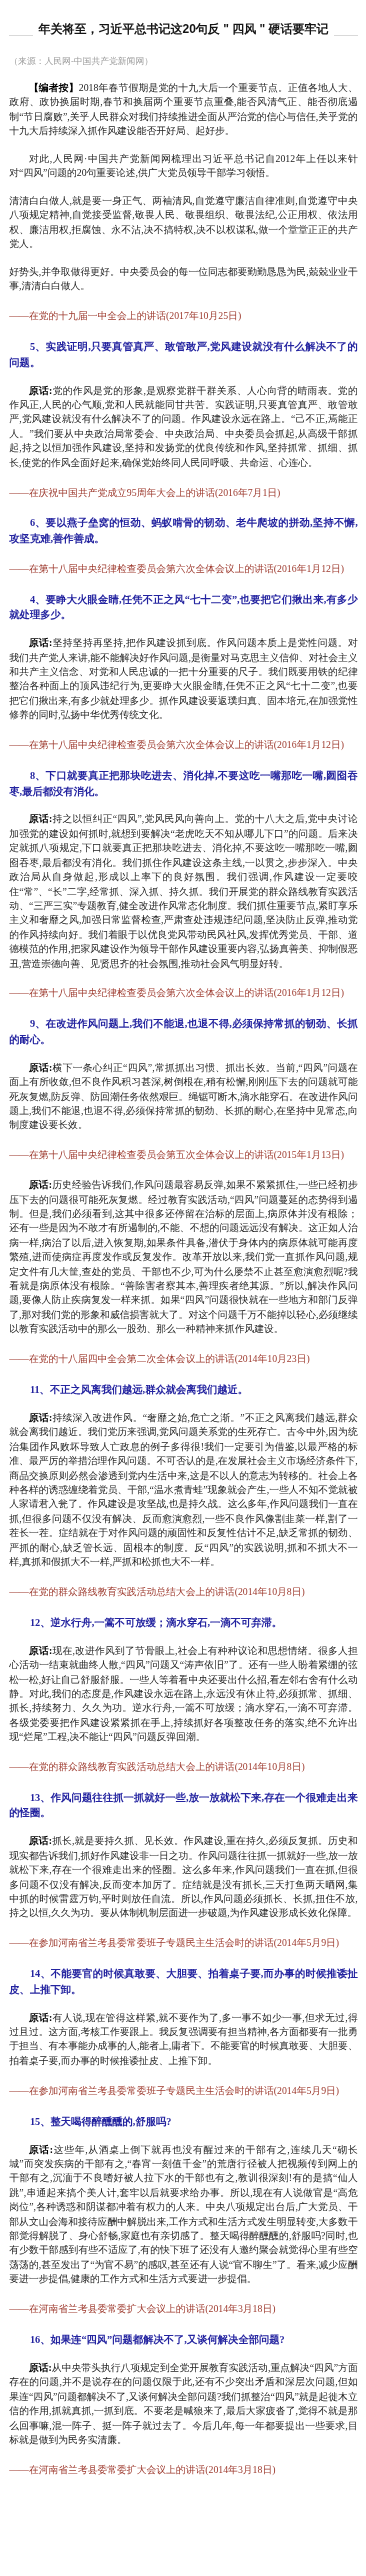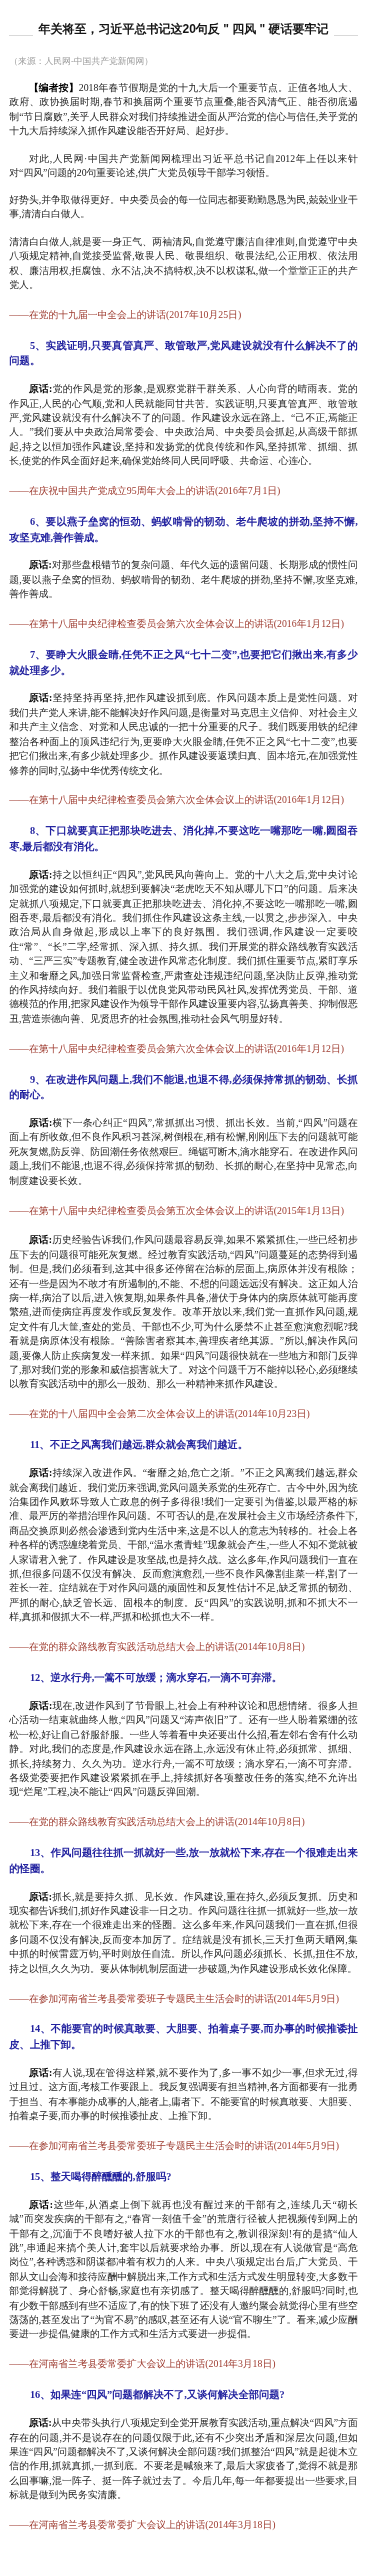--- a/index.html
+++ b/index.html
@@ -75,34 +75,33 @@
   <div class="title-wrap">
     <h1 class="title">年关将至，习近平总书记这20句反 " 四风 " 硬话要牢记</h1>
   </div>
 
   <p class="source">（来源：人民网-中国共产党新闻网）</p>
 
   <p class="para indent"><b>【编者按】</b><span>2018年春节假期是党的十九大后一个重要节点。正值各地人大、政府、政协换届时期,春节和换届两个重要节点重叠,能否风清气正、能否彻底遏制“节日腐败”,关乎人民群众对我们持续推进全面从严治党的信心与信任,关乎党的十九大后持续深入抓作风建设能否开好局、起好步。</span></p>
 
   <p class="para indent tight-bottom">对此,人民网·中国共产党新闻网梳理出习近平总书记自2012年上任以来针对“四风”问题的20句重要论述,供广大党员领导干部学习领悟。</p>
 
+  <p class="para">清清白白做人,就是要一身正气、两袖清风,自觉遵守廉洁自律准则,自觉遵守中央八项规定精神,自觉接受监督,敬畏人民、敬畏组织、敬畏法纪,公正用权、依法用权、廉洁用权,拒腐蚀、永不沾,决不搞特权,决不以权谋私,做一个堂堂正正的共产党人。</p>
+
   <p class="para tight-top">好势头,并争取做得更好。中央委员会的每一位同志都要勤勤恳恳为民,兢兢业业干事,清清白白做人。</p>
-
-  <p class="para">清清白白做人,就是要一身正气、两袖清风,自觉遵守廉洁自律准则,自觉遵守中央八项规定精神,自觉接受监督,敬畏人民、敬畏组织、敬畏法纪,公正用权、依法用权、廉洁用权,拒腐蚀、永不沾,决不搞特权,决不以权谋私,做一个堂堂正正的共产党人。</p>
 
   <p class="attr">——在党的十九届一中全会上的讲话(2017年10月25日)</p>
 
   <div id="sections">
       <h2 class="heading">5、实践证明,只要真管真严、敢管敢严,党风建设就没有什么解决不了的问题。</h2>
       <p class="para indent"><b>原话:</b>党的作风是党的形象,是观察党群干群关系、人心向背的晴雨表。党的作风正,人民的心气顺,党和人民就能同甘共苦。实践证明,只要真管真严、敢管敢严,党风建设就没有什么解决不了的问题。作风建设永远在路上。“己不正,焉能正人。”我们要从中央政治局常委会、中央政治局、中央委员会抓起,从高级干部抓起,持之以恒加强作风建设,坚持和发扬党的优良传统和作风,坚持抓常、抓细、抓长,使党的作风全面好起来,确保党始终同人民同呼吸、共命运、心连心。</p>
       <p class="attr">——在庆祝中国共产党成立95周年大会上的讲话(2016年7月1日)</p>
       <h2 class="heading">6、要以燕子垒窝的恒劲、蚂蚁啃骨的韧劲、老牛爬坡的拼劲,坚持不懈,攻坚克难,善作善成。</h2>
-      <p class="para indent"><b>原话:</b>对那些盘根错节的复杂问题、年代久远的遗留问题、长期形成的惯性问题,要以燕子垒窝的恒劲、蚂蚁啃骨的韧劲、老牛爬坡的拼劲,坚持不懈,攻坚克难,善作善成。</p>
       <p class="attr">——在第十八届中央纪律检查委员会第六次全体会议上的讲话(2016年1月12日)</p>
-      <h2 class="heading">7、要睁大火眼金睛,任凭不正之风“七十二变”,也要把它们揪出来,有多少就处理多少。</h2>
+      <h2 class="heading">4、要睁大火眼金睛,任凭不正之风“七十二变”,也要把它们揪出来,有多少就处理多少。</h2>
       <p class="para indent"><b>原话:</b>坚持坚持再坚持,把作风建设抓到底。作风问题本质上是党性问题。对我们共产党人来讲,能不能解决好作风问题,是衡量对马克思主义信仰、对社会主义和共产主义信念、对党和人民忠诚的一把十分重要的尺子。我们既要用铁的纪律整治各种面上的顶风违纪行为,更要睁大火眼金睛,任凭不正之风“七十二变”,也要把它们揪出来,有多少就处理多少。抓作风建设要返璞归真、固本培元,在加强党性修养的同时,弘扬中华优秀传统文化。</p>
       <p class="attr">——在第十八届中央纪律检查委员会第六次全体会议上的讲话(2016年1月12日)</p>
       <h2 class="heading">8、下口就要真正把那块吃进去、消化掉,不要这吃一嘴那吃一嘴,囫囵吞枣,最后都没有消化。</h2>
       <p class="para indent"><b>原话:</b>持之以恒纠正“四风”,党风民风向善向上。党的十八大之后,党中央讨论加强党的建设如何抓时,就想到要解决“老虎吃天不知从哪儿下口”的问题。后来决定就抓八项规定,下口就要真正把那块吃进去、消化掉,不要这吃一嘴那吃一嘴,囫囵吞枣,最后都没有消化。我们抓住作风建设这条主线,一以贯之,步步深入。中央政治局从自身做起,形成以上率下的良好氛围。我们强调,作风建设一定要咬住“常”、“长”二字,经常抓、深入抓、持久抓。我们开展党的群众路线教育实践活动、“三严三实”专题教育,健全改进作风常态化制度。我们抓住重要节点,紧盯享乐主义和奢靡之风,加强日常监督检查,严肃查处违规违纪问题,坚决防止反弹,推动党的作风持续向好。我们着眼于以优良党风带动民风社风,发挥优秀党员、干部、道德模范的作用,把家风建设作为领导干部作风建设重要内容,弘扬真善美、抑制假恶丑,营造崇德向善、见贤思齐的社会氛围,推动社会风气明显好转。</p>
       <p class="attr">——在第十八届中央纪律检查委员会第六次全体会议上的讲话(2016年1月12日)</p>
       <h2 class="heading">9、在改进作风问题上,我们不能退,也退不得,必须保持常抓的韧劲、长抓的耐心。</h2>
       <p class="para indent"><b>原话:</b>横下一条心纠正“四风”,常抓抓出习惯、抓出长效。当前,“四风”问题在面上有所收敛,但不良作风积习甚深,树倒根在,稍有松懈,刚刚压下去的问题就可能死灰复燃,防反弹、防回潮任务依然艰巨。绳锯可断木,滴水能穿石。在改进作风问题上,我们不能退,也退不得,必须保持常抓的韧劲、长抓的耐心,在坚持中见常态,向制度建设要长效。</p>
       <p class="attr">——在第十八届中央纪律检查委员会第五次全体会议上的讲话(2015年1月13日)</p>
       <p class="para indent"><b>原话:</b>历史经验告诉我们,作风问题最容易反弹,如果不紧紧抓住,一些已经初步压下去的问题很可能死灰复燃。经过教育实践活动,“四风”问题蔓延的态势得到遏制。但是,我们必须看到,这其中很多还停留在治标的层面上,病原体并没有根除；还有一些是因为不敢才有所遏制的,不能、不想的问题远远没有解决。这正如人治病一样,病治了以后,进入恢复期,如果条件具备,潜伏于身体内的病原体就可能再度繁殖,进而使病症再度发作或反复发作。改革开放以来,我们党一直抓作风问题,规定文件有几大筐,查处的党员、干部也不少,可为什么屡禁不止甚至愈演愈烈呢?我看就是病原体没有根除。“善除害者察其本,善理疾者绝其源。”所以,解决作风问题,要像人防止疾病复发一样来抓。如果“四风”问题很快就在一些地方和部门反弹了,那对我们党的形象和威信损害就大了。对这个问题千万不能掉以轻心,必须继续以教育实践活动中的那么一股劲、那么一种精神来抓作风建设。</p>
       <p class="attr">——在党的十八届四中全会第二次全体会议上的讲话(2014年10月23日)</p>

